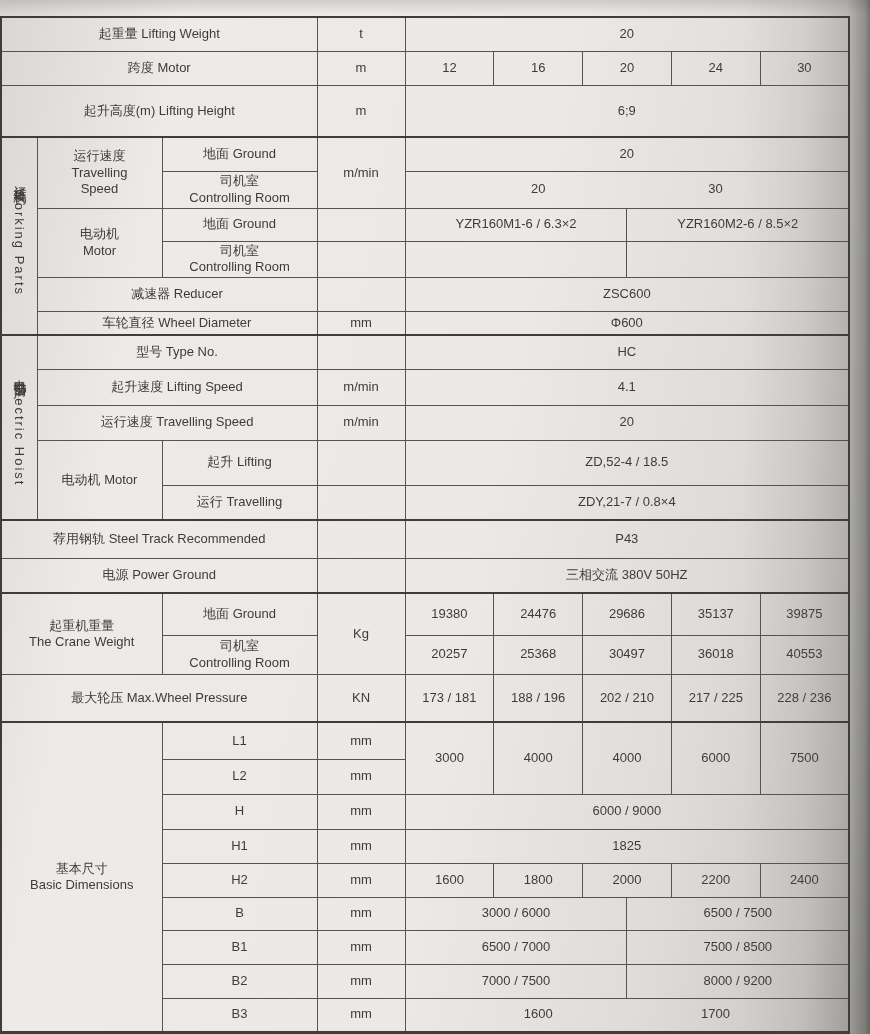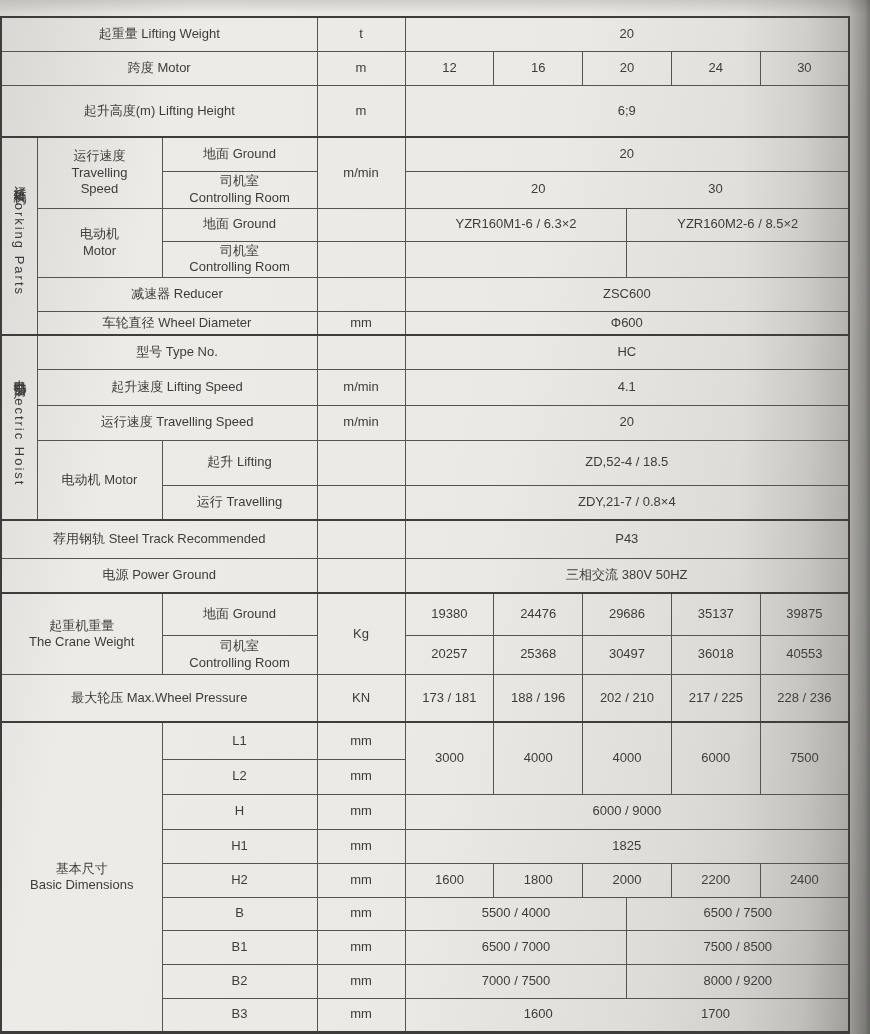--- a/index.html
+++ b/index.html
@@ -241,21 +241,21 @@
         <td colspan="2">1600</td>
         <td colspan="2">1800</td>
         <td colspan="2">2000</td>
         <td colspan="2">2200</td>
         <td colspan="2">2400</td>
       </tr>
 
       <tr style="height:33px">
         <td>B</td>
         <td class="unit">mm</td>
-        <td colspan="5">5500 / 4000</td>
+        <td colspan="5">3000 / 6000</td>
         <td colspan="5">6500 / 7500</td>
       </tr>
 
       <tr style="height:34px">
         <td>B1</td>
         <td class="unit">mm</td>
         <td colspan="5">6500 / 7000</td>
         <td colspan="5">7500 / 8500</td>
       </tr>
 

